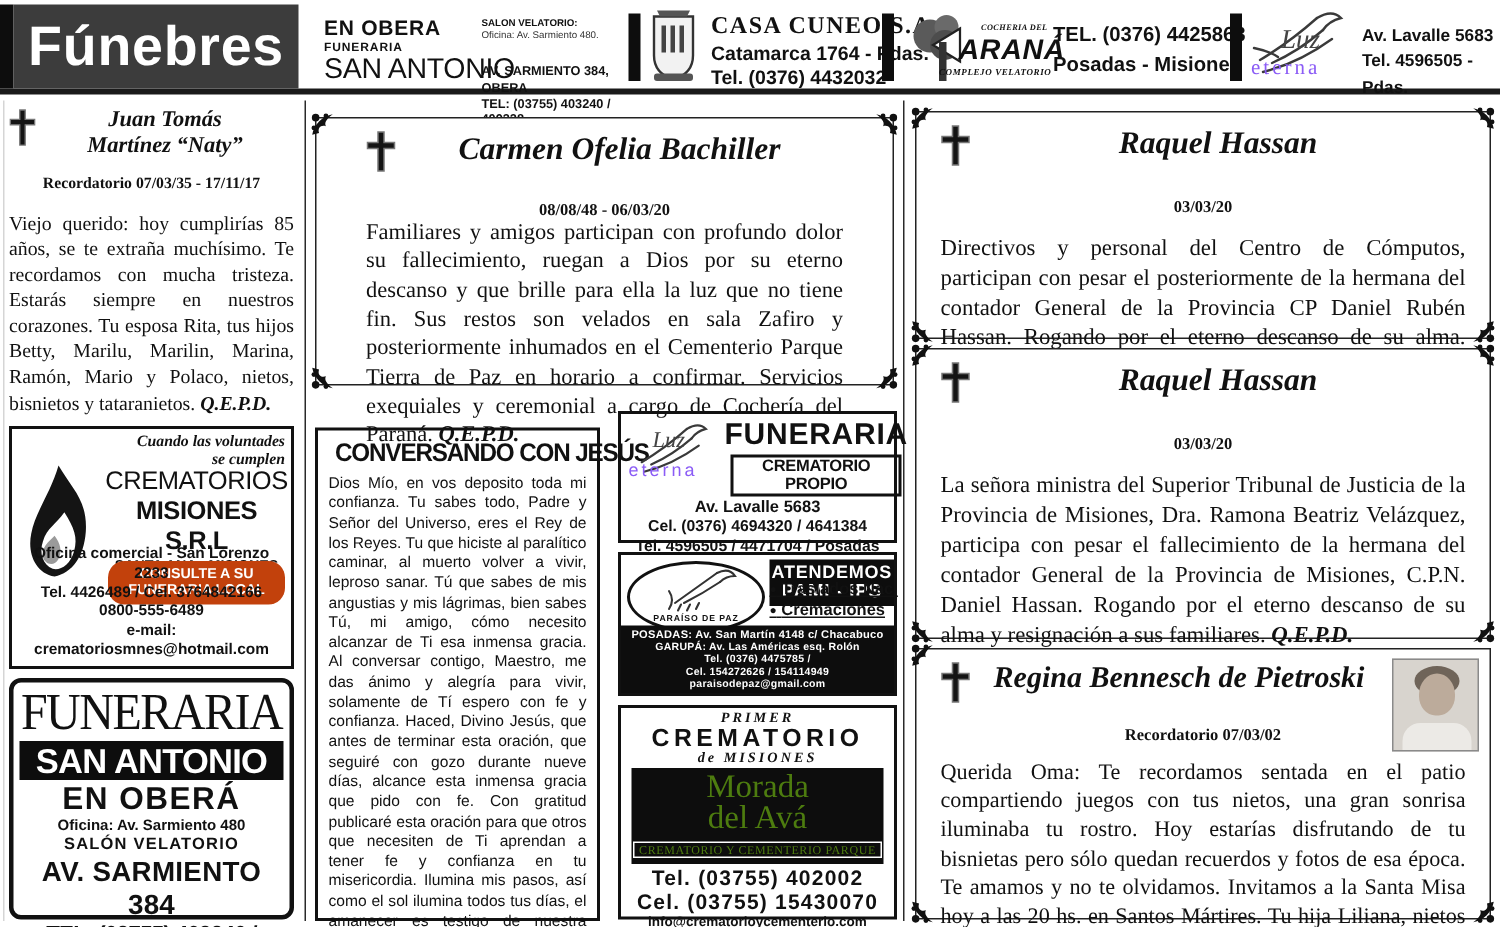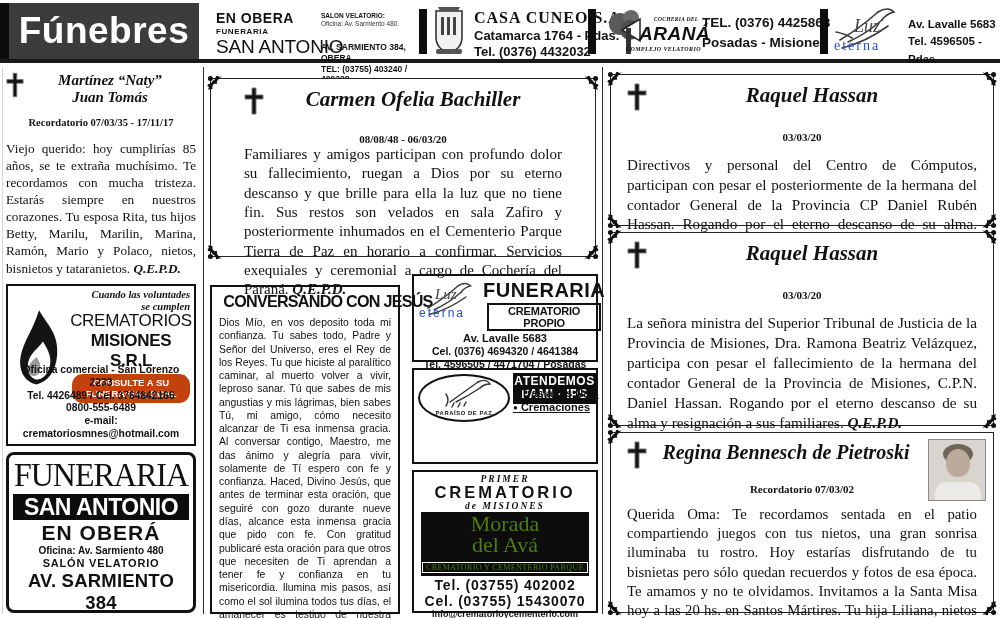--- a/index.html
+++ b/index.html
@@ -36,21 +36,21 @@
 
   .parana-logo { position:absolute; left:606px; top:6px; width:110px; height:52px; }
   .parana-txt { position:absolute; left:702px; top:13px; font-family:"Liberation Sans", sans-serif; }
   .pa-t, .pa-c { font-size:13.5px; font-weight:bold; line-height:1.45; }
   .pl-cocheria { position:absolute; left:48px; top:10px; font-size:5.5px; font-style:italic; font-weight:bold; letter-spacing:.3px;}
   .pl-name { position:absolute; left:33px; top:17px; font-size:19px; font-style:italic; font-weight:bold; letter-spacing:.5px; font-family:"Liberation Sans", sans-serif;}
   .pl-complejo { position:absolute; left:20px; top:40px; font-size:6px; font-style:italic; font-weight:bold; letter-spacing:.4px;}
 
   .luz-hdr-logo { position:absolute; left:832px; top:2px; width:72px; height:58px; }
   .luz-script { position:absolute; left:22px; top:14px; font-style:italic; font-size:18px; color:#444; font-family:"Liberation Serif", serif;}
-  .luz-eterna { position:absolute; left:2px; top:36px; font-size:14px; letter-spacing:2px; color:#1d4ed8; }
+  .luz-eterna { position:absolute; left:2px; top:36px; font-size:14px; letter-spacing:2px; color:#8b5cf6; }
   .luz-hdr-txt { position:absolute; left:908px; top:16px; font-family:"Liberation Sans", sans-serif; }
   .lz-a, .lz-t { font-size:11.5px; font-weight:bold; line-height:1.5; }
 
   
   .gutter { position:absolute; top:67px; width:1px; height:547px; background:#2a2a2a; }
   .edge-line { position:absolute; left:2px; top:67px; width:1px; height:547px; background:#d5d5d5; }
 
   
   .obit-head { display:flex; align-items:flex-start; }
   .cross { flex:0 0 auto; }
@@ -237,22 +237,22 @@
   <div class="gutter" style="left:602px;"></div>
 
   <div id="obit-juan">
     <div class="obit-head">
       <span class="cross">
         <svg width="18" height="26" viewBox="0 0 20 28">
             <path d="M8 1h4v7h7v4h-7v15h-4V12H1V8h7z" fill="#141414" stroke="#777" stroke-width="1"></path>
           </svg>
       </span>
       <div class="obit-names">
+        <div class="obit-name">Juan Tomás</div>
         <div class="obit-name">Martínez “Naty”</div>
-        <div class="obit-name">Juan Tomás</div>
       </div>
     </div>
     <div class="obit-date">Recordatorio 07/03/35 - 17/11/17</div>
     <div class="obit-body"><span>Viejo querido: hoy cumplirías 85 años, se te extraña muchísimo. Te recordamos con mucha tristeza. Estarás siempre en nuestros corazones. Tu esposa Rita, tus hijos Betty, Marilu, Marilin, Marina, Ramón, Mario y Polaco, nietos, bisnietos y tataranietos. </span><span class="qepd">Q.E.P.D.</span></div>
   </div>
 
   <div id="ad-crema">
     <div class="crema-tag">
       <div>Cuando las voluntades</div>
       <div>se cumplen</div>
@@ -376,20 +376,27 @@
       <div class="pp-name">PARAÍSO DE PAZ</div>
     </div>
     <div class="pami-black">
       <div class="pb-1">ATENDEMOS</div>
       <div class="pb-2">PAMI - IPS</div>
     </div>
     <div class="pami-bullets">
       <div><span class="b">●</span> <b>Traslados Nac.</b></div>
       <div><span class="b">●</span> <b>Cremaciones</b></div>
     </div>
+    <div class="pami-footer">
+      <div class="pf pf-1">POSADAS: Av. San Martín 4148 c/ Chacabuco</div>
+      <div class="pf">GARUPÁ: Av. Las Américas esq. Rolón</div>
+      <div class="pf">Tel. (0376) 4475785 /</div>
+      <div class="pf">Cel. 154272626 / 154114949</div>
+      <div class="pf">paraisodepaz@gmail.com</div>
+    </div>
   </div>
 
   <div id="ad-morada">
     <div class="mo-t1">PRIMER</div>
     <div class="mo-t2">CREMATORIO</div>
     <div class="mo-t3">de MISIONES</div>
     <div class="mo-box">
       <div class="mo-n1">Morada</div>
       <div class="mo-n2">del Avá</div>
       <div class="mo-sub">CREMATORIO Y CEMENTERIO PARQUE</div>

